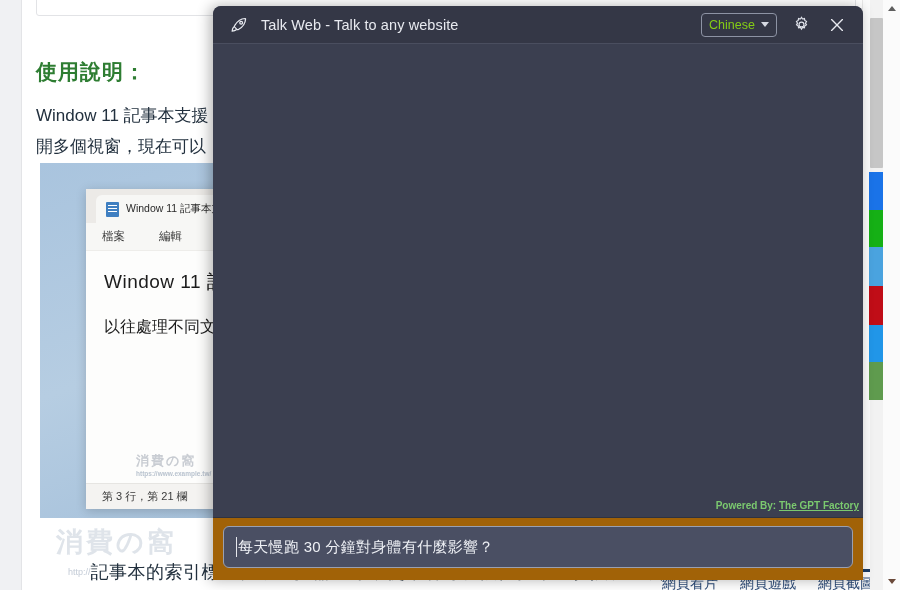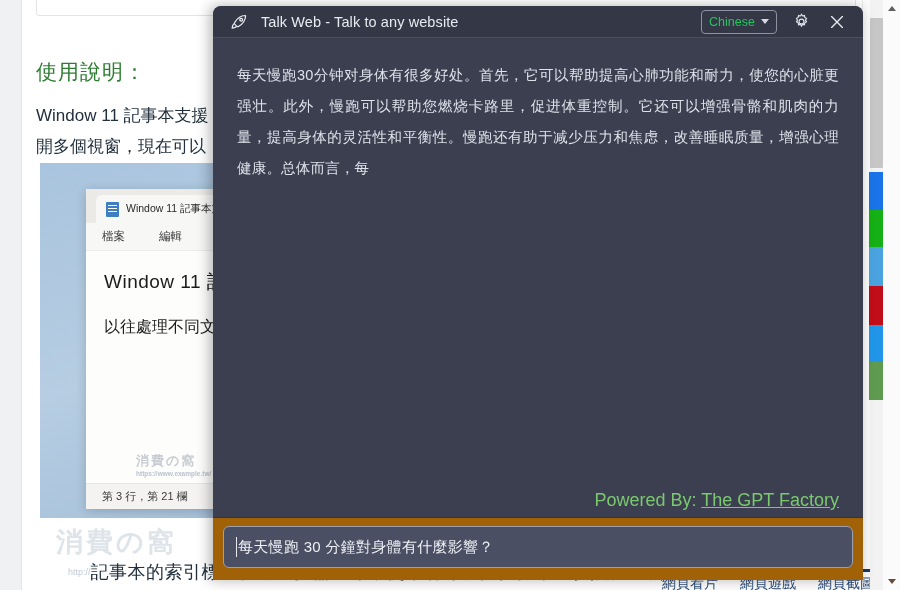--- a/index.html
+++ b/index.html
@@ -30,21 +30,21 @@
   .top-card {
     position: absolute; left: 14px; top: -44px;
     width: 820px; height: 60px;
     background: #ffffff;
     border: 1px solid #e2e3e6;
     border-radius: 3px;
   }
 
   .page-heading {
     position: absolute; left: 14px; top: 58px;
-    font-size: 21px; font-weight: normal; color: #2e7d32;
+    font-size: 21px; font-weight: bold; color: #2e7d32;
     letter-spacing: 1px; white-space: nowrap;
   }
   .page-para {
     position: absolute; left: 14px; top: 100px;
     width: 470px;
     font-size: 17px; line-height: 31px; color: #22303e;
     white-space: nowrap;
   }
   .page-para span { display: block; }
 
@@ -156,58 +156,58 @@
   #talkweb-panel {
     position: absolute; left: 213px; top: 6px;
     width: 650px; height: 574px;
     background: #3b3f50;
     border-radius: 8px 8px 0 0;
     box-shadow: -3px 0 14px rgba(0,0,0,.30);
     overflow: hidden;
     display: flex; flex-direction: column;
   }
   .tw-header {
-    height: 32px; flex: none;
+    height: 38px; flex: none;
     background: #343746;
     border-bottom: 1px solid #4a4e5f;
     border-radius: 8px 8px 0 0;
     display: flex; align-items: center;
     padding: 0 14px 0 16px; gap: 12px;
   }
   .tw-rocket { width: 20px; height: 20px; flex: none; }
   .tw-title {
     font-size: 14.5px; color: #e8eaf0; white-space: nowrap;
     flex: 1; letter-spacing: .1px;
   }
   .tw-select {
     height: 24px; min-width: 76px;
     border: 1px solid #8d93a4; border-radius: 4px;
-    background: #343746; color: #22c55e;
+    background: #343746; color: #84cc16;
     font-size: 12.5px; font-family: "Liberation Sans", sans-serif;
     display: flex; align-items: center; gap: 6px;
     padding: 0 6px 0 7px; cursor: pointer;
   }
   .chev { width: 0; height: 0; border-left: 4px solid transparent;
           border-right: 4px solid transparent; border-top: 5px solid #d6d9e2; }
   .tw-icon-btn {
     width: 24px; height: 24px; flex: none; cursor: pointer;
     display: flex; align-items: center; justify-content: center;
   }
 
   .tw-body {
     flex: 1; position: relative; background: #3b3f50;
     padding: 22px 24px 0 24px; overflow: hidden;
   }
   .tw-answer {
     font-size: 14.5px; line-height: 31px; color: #dfe2ea;
     text-align: justify; letter-spacing: .2px;
   }
   .tw-powered {
-    position: absolute; right: 24px; bottom: 6px;
-    font-size: 18px; color: #7bc96f; white-space: nowrap;
+    position: absolute; right: 4px; bottom: 6px;
+    font-size: 10px; color: #7bc96f; white-space: nowrap; font-weight: bold;
   }
   .tw-powered a { color: #7bc96f; text-decoration: underline; }
 
   .tw-inputwrap {
     flex: none; padding: 8px 10px 12px 10px;
     background: #a16207;
     border-top: 1px solid #2f3340;
   }
   .tw-input {
     height: 42px; border-radius: 6px;
@@ -326,21 +326,20 @@
     </div>
 
     <div class="tw-icon-btn">
       <svg viewBox="0 0 24 24" width="20" height="20" fill="none" stroke="#e8eaf0" stroke-width="1.6" stroke-linecap="round">
         <path d="M5.5 5.5l13 13M18.5 5.5l-13 13"></path>
       </svg>
     </div>
   </div>
 
   <div class="tw-body">
-    <div class="tw-answer">每天慢跑30分钟对身体有很多好处。首先，它可以帮助提高心肺功能和耐力，使您的心脏更强壮。此外，慢跑可以帮助您燃烧卡路里，促进体重控制。它还可以增强骨骼和肌肉的力量，提高身体的灵活性和平衡性。慢跑还有助于减少压力和焦虑，改善睡眠质量，增强心理健康。总体而言，每</div>
     <div class="tw-powered">
       <span>Powered By: </span><a href="#">The GPT Factory</a>
     </div>
   </div>
 
   <div class="tw-inputwrap">
     <div class="tw-input" title="Ask anything about this page...">
       <span class="tw-caret"></span>
       <span class="tw-input-text">每天慢跑 30 分鐘對身體有什麼影響？</span>
     </div>

